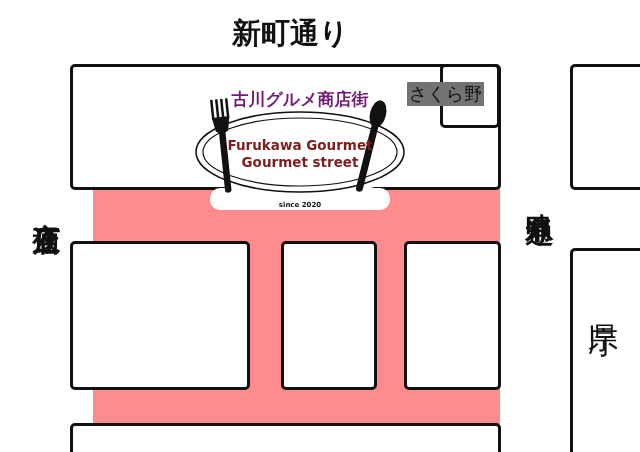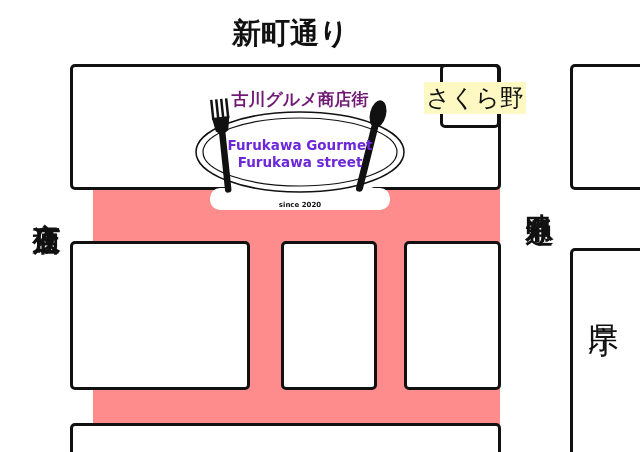--- a/index.html
+++ b/index.html
@@ -3,35 +3,35 @@
 <meta charset="utf-8">
 <style>
   html, body { margin:0; padding:0; background:#ffffff; }
   body { width:640px; height:452px; position:relative; overflow:hidden; font-family:"DejaVu Sans", sans-serif; }
   .block { position:absolute; background:#fff; border:3px solid #111; border-radius:5px; box-sizing:border-box; }
   .pink { position:absolute; background:#ff8c8c; }
   .road-label { position:absolute; font-weight:bold; color:#111; font-family:"DejaVu Sans", sans-serif; }
   .vertical { writing-mode:vertical-rl; letter-spacing:2px; }
   .logo { position:absolute; left:190px; top:80px; width:220px; height:135px; }
   .logo-title { position:absolute; left:0; width:220px; top:8px; text-align:center; font-weight:bold; font-size:17px; color:#701a75; }
-  .logo-en { position:absolute; left:0; width:220px; text-align:center; font-weight:bold; font-size:13.5px; color:#6d28d9; }
+  .logo-en { position:absolute; left:0; width:220px; text-align:center; font-weight:bold; font-size:13.5px; color:#7f1d1d; }
   .since { position:absolute; left:0; width:220px; top:121px; text-align:center; font-weight:bold; font-size:7px; color:#111; }
 </style>
 </head>
 <body>
 
 <div class="pink" style="left:93px;top:186px;width:407px;height:240px;"></div>
 <div class="pink" style="left:106px;top:186px;width:394px;height:60px;"></div>
 
 <div class="road-label" style="left:232px;top:14px;font-size:29px;">新町通り</div>
 
 <div class="block" style="left:70px;top:64px;width:431px;height:126px;"></div>
 
 <div class="block" style="left:440px;top:64px;width:60px;height:64px;border-left:3px solid #111;"></div>
-<div class="road-label" style="left:424px;top:82px;font-size:24px;font-weight:normal;background:#fef9c3;padding:0 2px;">さくら野</div>
+<div class="road-label" style="left:407px;top:82px;font-size:18px;font-weight:normal;background:#737373;padding:0 2px;">さくら野</div>
 
 <div class="block" style="left:570px;top:64px;width:80px;height:126px;"></div>
 
 <div class="block" style="left:70px;top:241px;width:180px;height:149px;"></div>
 <div class="block" style="left:281px;top:241px;width:96px;height:149px;"></div>
 <div class="block" style="left:404px;top:241px;width:97px;height:149px;"></div>
 
 <div class="block" style="left:570px;top:248px;width:80px;height:220px;"></div>
 <div class="road-label vertical" style="left:582px;top:300px;font-size:30px;font-weight:normal;">県庁</div>
 
@@ -59,15 +59,15 @@
     </g>
   </svg>
   <svg width="220" height="135" style="position:absolute;left:0;top:0;">
     <g transform="translate(188,34) rotate(14)">
       <ellipse cx="0" cy="0" rx="8" ry="14" fill="#111"></ellipse>
       <rect x="-3.5" y="10" width="7" height="70" rx="3.5" fill="#111"></rect>
     </g>
   </svg>
   <div class="logo-title">古川グルメ商店街</div>
   <div class="logo-en" style="top:57px;">Furukawa Gourmet</div>
-  <div class="logo-en" style="top:74px;">Furukawa street</div>
+  <div class="logo-en" style="top:74px;">Gourmet street</div>
   <div class="since">since 2020</div>
 </div>
 
 </body></html>

